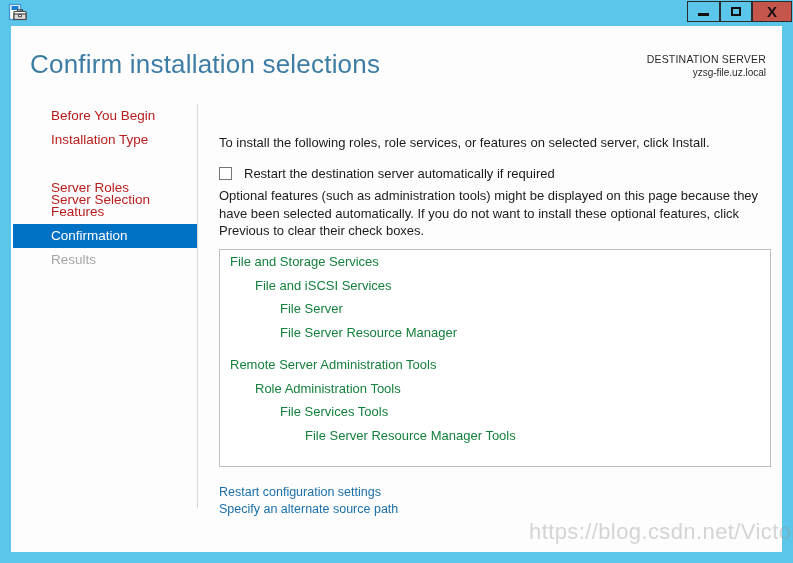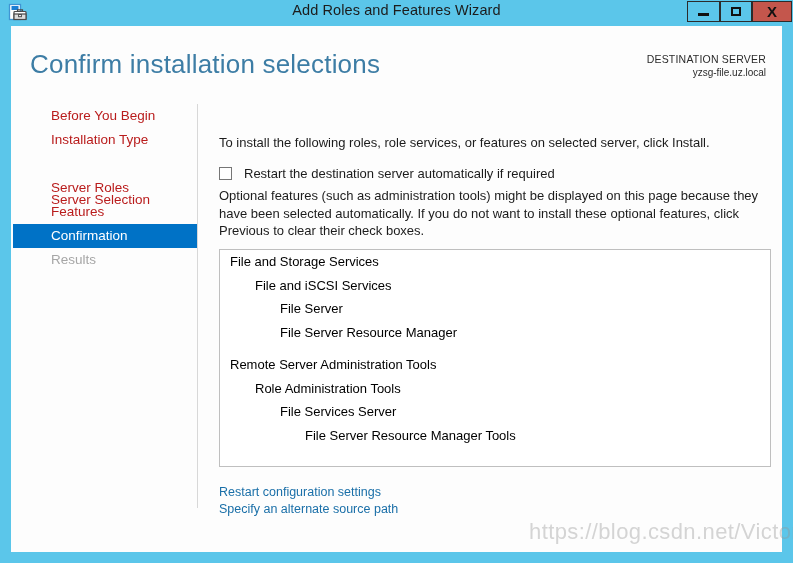--- a/index.html
+++ b/index.html
@@ -206,21 +206,21 @@
     top: 145px;
     width: 552px;
     height: 218px;
     border: 1px solid #bfbfbf;
     background: #ffffff;
     box-sizing: border-box;
     overflow: hidden;
   }
   .sel-line {
     font-size: 13px;
-    color: #000000;
+    color: #15803d;
     line-height: 23.5px;
     height: 23.5px;
     white-space: nowrap;
     cursor: default;
   }
   .sel-spacer { height: 9px; }
   .ind-0 { padding-left: 10px; }
   .ind-1 { padding-left: 35px; }
   .ind-2 { padding-left: 60px; }
   .ind-3 { padding-left: 85px; }
@@ -310,21 +310,20 @@
     <div id="app-icon">
       <svg width="20" height="20" viewBox="0 0 20 20">
         <rect x="1.5" y="1.5" width="11" height="15" fill="#ffffff" stroke="#3f95d4" stroke-width="1.3"></rect>
         <rect x="3.5" y="3" width="7" height="4" fill="#1a7fd4"></rect>
         <rect x="6" y="8.5" width="12" height="8" rx="0.8" fill="#ffffff" stroke="#4a4a4a" stroke-width="1.2"></rect>
         <rect x="6" y="11" width="12" height="5.5" fill="#dcdcdc" stroke="#4a4a4a" stroke-width="1.2"></rect>
         <path d="M9.5 8.5 v-1.6 h5 v1.6" fill="none" stroke="#4a4a4a" stroke-width="1.2"></path>
         <rect x="10.6" y="11.5" width="2.8" height="2.2" fill="#ffffff" stroke="#4a4a4a" stroke-width="1"></rect>
       </svg>
     </div>
-    <div id="title-text">Add Roles and Features Wizard</div>
     <div class="winbtn" id="btn-min">
       <span class="glyph-min"></span>
     </div>
     <div class="winbtn" id="btn-max">
       <span class="glyph-max"></span>
     </div>
     <div class="winbtn" id="btn-close">X</div>
   </div>
 
   <div id="client">
@@ -358,21 +357,21 @@
       <div id="optional-text">Optional features (such as administration tools) might be displayed on this page because they have been selected automatically. If you do not want to install these optional features, click Previous to clear their check boxes.</div>
 
       <div id="selections-box">
           <div class="sel-line ind-0">File and Storage Services</div>
           <div class="sel-line ind-1">File and iSCSI Services</div>
           <div class="sel-line ind-2">File Server</div>
           <div class="sel-line ind-2">File Server Resource Manager</div>
           <div class="sel-spacer"></div>
           <div class="sel-line ind-0">Remote Server Administration Tools</div>
           <div class="sel-line ind-1">Role Administration Tools</div>
-          <div class="sel-line ind-2">File Services Server</div>
+          <div class="sel-line ind-2">File Services Tools</div>
           <div class="sel-line ind-3">File Server Resource Manager Tools</div>
         </div>
 
       <div id="links">
           <a class="wiz-link" href="#">Restart configuration settings</a>
           <a class="wiz-link" href="#">Specify an alternate source path</a>
         </div>
     </div>
 
 

